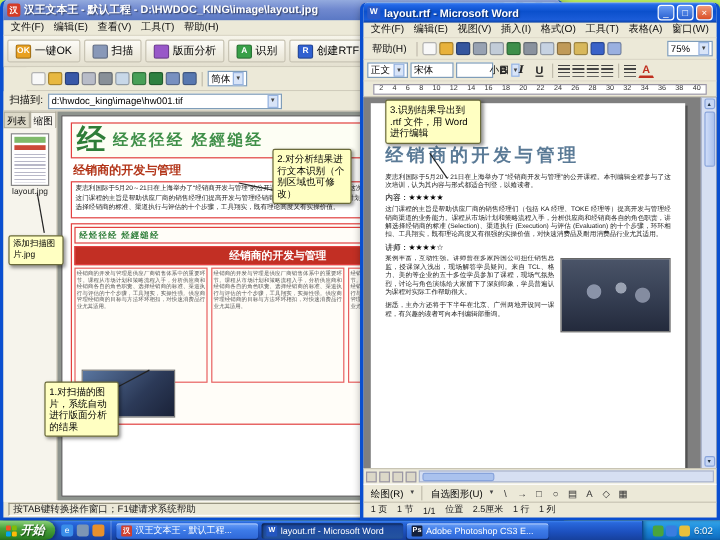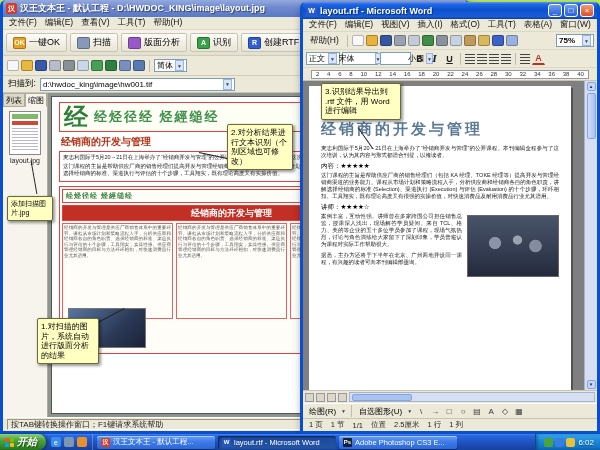--- a/index.html
+++ b/index.html
@@ -25,21 +25,21 @@
 .ic{display:inline-flex;align-items:center;justify-content:center;border-radius:2px;color:#fff;font-size:7px;font-weight:bold;border:1px solid rgba(0,0,0,.28);}
 .ic.sm{width:12px;height:11px;flex:0 0 12px;}
 .icrow{display:flex;align-items:center;gap:2px;}
 .combo{display:inline-flex;align-items:center;gap:2px;background:#fff;border:1px solid #7f9db9;font-size:8px;padding:0 2px;height:13px;white-space:nowrap;}
 .combo .arrow{font-size:5px;color:#444;background:#d8e4f8;border:1px solid #98b4e0;width:9px;height:11px;display:inline-flex;align-items:center;justify-content:center;}
 
 
 .bigbar{flex:0 0 26px;display:flex;align-items:center;gap:3px;padding:1px 3px;border-bottom:1px solid #d0ccbc;background:linear-gradient(180deg,#f6f4ea,#e4e0d0);}
 .bigbtn{display:flex;align-items:center;gap:3px;border:1px solid #c8c4b4;background:linear-gradient(180deg,#fdfcf8,#e8e4d4);border-radius:2px;padding:2px 6px;font-size:9px;font-family:inherit;}
 .bigbtn .ic{width:13px;height:12px;}
-.smallbar{flex:0 0 20px;display:flex;align-items:center;gap:2px;padding:0 4px;border-bottom:1px solid #d0ccbc;background:#ece9d8;}
+.smallbar{flex:0 0 20px;display:flex;align-items:center;gap:2px;padding:0 4px;border-bottom:1px solid #d0ccbc;background:#ece9d8;margin-left:19px;}
 .scanrow{flex:0 0 17px;display:flex;align-items:center;gap:4px;padding:0 5px;border-bottom:1px solid #c8c4b4;background:#ece9d8;font-size:8.5px;}
 .combo.path{width:195px;overflow:hidden;justify-content:space-between;}
 .hwbody{flex:1;display:flex;min-height:0;}
 .hwside{width:45px;display:flex;flex-direction:column;border-right:1px solid #b0ac9c;background:#ece9d8;flex:0 0 45px;}
 .tabs{display:flex;height:14px;flex:0 0 14px;}
 .tab{flex:1;font-size:8px;text-align:center;line-height:13px;border:1px solid #b0ac9c;background:#ddd9c8;}
 .tab.on{background:#f6f4ec;border-bottom-color:#f6f4ec;}
 .thumbpanel{flex:1;background:#f6f4ec;padding:4px 2px;display:flex;flex-direction:column;align-items:center;gap:2px;}
 .thumb{width:32px;height:44px;background:#fff;border:1px solid #888;position:relative;overflow:hidden;}
 .thumb i{position:absolute;display:block;}
@@ -78,23 +78,23 @@
 .sticky{left:4px;top:196px;width:46px;font-size:7px;line-height:8.5px;}
 .c3{left:18px;top:2px;width:80px;}
 .leader{position:absolute;z-index:7;height:1px;background:#222;transform-origin:0 50%;}
 .l0{left:28px;top:160px;width:34px;transform:rotate(80deg);}
 .l1{left:95px;top:322px;width:30px;transform:rotate(-28deg);}
 .l2{left:196px;top:152px;width:30px;transform:rotate(12deg);}
 .l3{left:55px;top:46px;width:26px;transform:rotate(55deg);}
 
 
 .row2,.row3{flex:0 0 18px;display:flex;align-items:center;gap:2px;padding:0 3px;border-bottom:1px solid #dcd8c8;background:#ece9d8;}
-.combo.zoom{width:38px;justify-content:space-between;margin-left:auto;font-weight:bold;}
+.combo.zoom{width:38px;justify-content:space-between;margin-left:auto;}
 .combo.st{width:34px;justify-content:space-between;}
-.combo.ft{width:36px;justify-content:center;gap:20px;}
+.combo.ft{width:36px;justify-content:space-between;gap:20px;}
 .combo.sz{width:30px;justify-content:space-between;padding-left:27px;}
 .fbtn{width:13px;height:13px;border:1px solid transparent;display:inline-flex;align-items:center;justify-content:center;font-size:9px;font-weight:bold;color:#222;}
 .fbtn.i{font-style:italic;font-family:"DejaVu Serif","Liberation Serif",serif;}
 .fbtn.u{text-decoration:underline;}
 .fbtn.a{color:#c03020;border-bottom:2px solid #c03020;height:12px;}
 .alignic{width:10px;height:10px;display:inline-block;background:repeating-linear-gradient(180deg,#444 0 1px,transparent 1px 3px);}
 .ruler{flex:0 0 13px;background:#ece9d8;display:flex;align-items:center;padding:0 8px;border-bottom:1px solid #c8c4b4;}
 .rulerin{flex:1;height:9px;background:#fff;border:1px solid #9a96a4;display:flex;align-items:center;justify-content:space-between;padding:0 4px;overflow:hidden;}
 .rnum{font-size:6px;color:#333;line-height:8px;}
 .docarea{flex:1;position:relative;background:#7f7f7f;min-height:0;overflow:hidden;}

